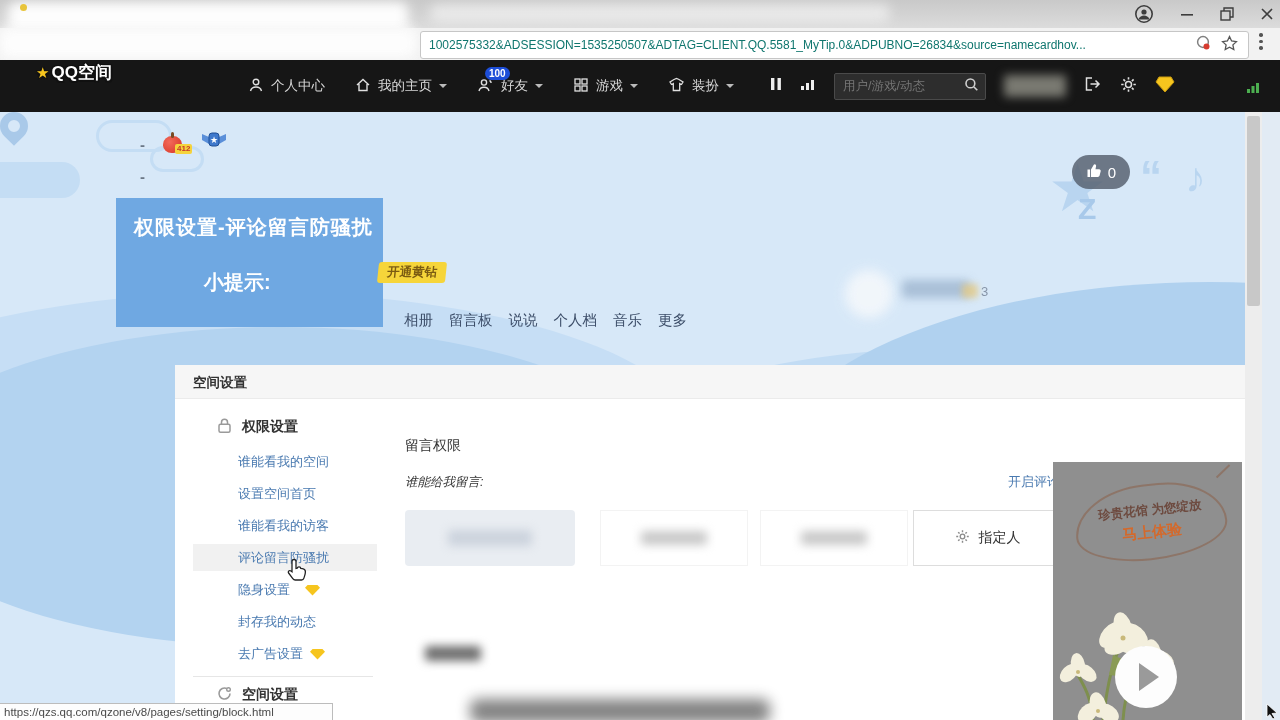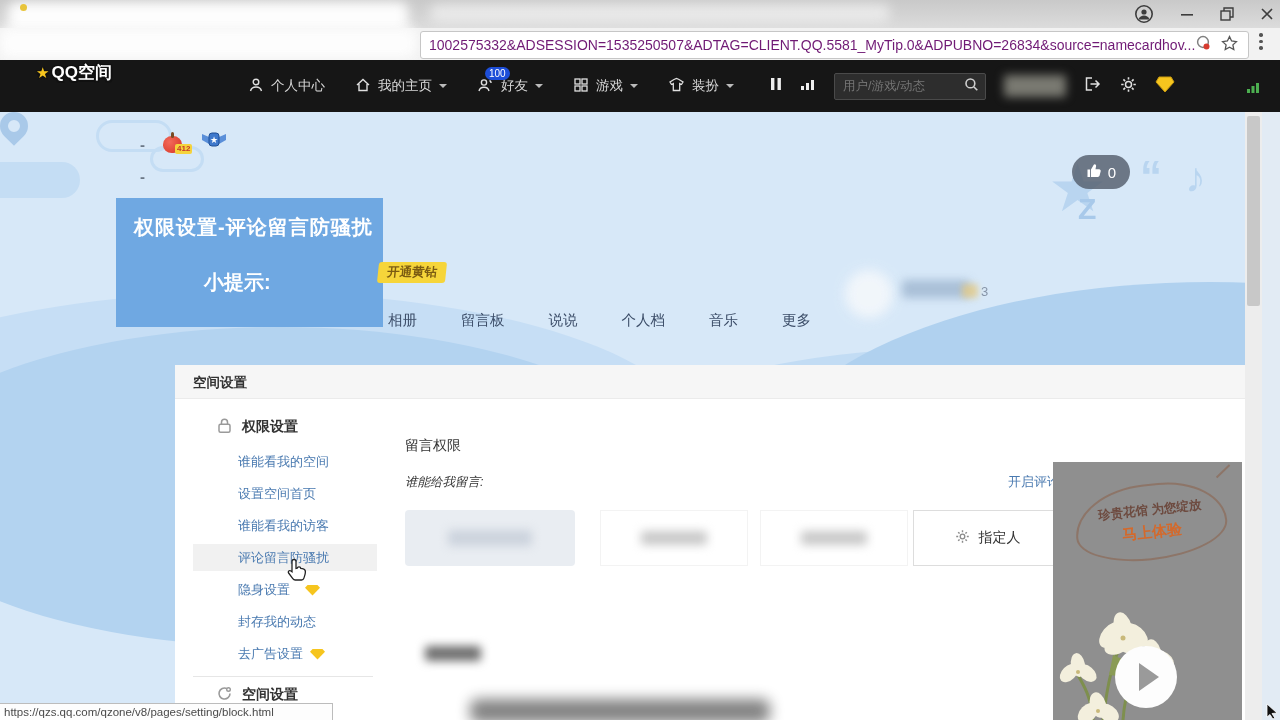--- a/index.html
+++ b/index.html
@@ -10,31 +10,31 @@
   .blur5{filter:blur(5px);}
   .blur6{filter:blur(6px);}
 
   
   #tabstrip{left:0;top:0;width:1280px;height:28px;background:linear-gradient(#c9c9c9,#dcdcdc);z-index:70;}
   #toolbar{left:0;top:28px;width:1280px;height:32px;background:#f2f2f2;z-index:70;border-bottom:1px solid #d9d9d9;}
   .chrome-blob{background:#fdfdfd;border-radius:8px;}
   #winctrl{right:6px;top:2px;height:24px;display:flex;align-items:center;gap:26px;z-index:75;}
   #winctrl svg{display:block;}
   #urlbar{left:420px;top:31px;width:827px;height:26px;background:#ffffff;border:1px solid #c6c6c6;border-radius:3px;display:flex;align-items:center;z-index:71;}
-  #url-text{flex:1;font-size:14px;color:#701a75;white-space:nowrap;overflow:hidden;padding:0 8px;}
+  #url-text{flex:1;font-size:12px;color:#0f766e;white-space:nowrap;overflow:hidden;padding:0 8px;}
   .urlicon{margin-right:10px;position:relative;flex:none;}
   #menu-dots{left:1259px;top:33px;width:4px;z-index:71;}
   #menu-dots i{display:block;width:3.5px;height:3.5px;border-radius:50%;background:#555;margin:0 0 3px 0;}
 
   
   #navbar{left:0;top:60px;width:1280px;height:52px;background:#161616;z-index:70;}
   .nav-items{position:absolute;left:248px;top:0;height:52px;display:flex;align-items:center;gap:30px;}
   .nav-item{display:flex;align-items:center;gap:7px;color:#d8d8d8;font-size:13.5px;cursor:pointer;position:relative;}
   .caret{width:0;height:0;border:4px solid transparent;border-top-color:#bbb;margin-top:4px;}
-  .nav-badge{position:absolute;top:-10px;left:8px;background:#1d4ed8;color:#fff;font-size:10px;line-height:13px;padding:0 4px;border-radius:7px;font-weight:normal;}
+  .nav-badge{position:absolute;top:-10px;left:8px;background:#1d4ed8;color:#fff;font-size:10px;line-height:13px;padding:0 4px;border-radius:7px;font-weight:bold;}
   #nav-right{position:absolute;left:770px;top:0;height:52px;display:flex;align-items:center;gap:18px;}
   #nav-search{width:138px;height:25px;background:#2d2d2d;border:1px solid #4a4a4a;border-radius:2px;display:flex;align-items:center;padding:0 6px;}
   #nav-search input{flex:1;background:transparent;border:none;outline:none;color:#a9a9a9;font-size:12.5px;width:100px;font-family:inherit;}
   #nav-name-blur{width:62px;height:22px;background:#7a7a72;border-radius:2px;}
   #net-signal{position:absolute;left:1246px;top:20px;}
 
   
   #watermark{left:36px;top:52px;z-index:76;color:#fff;font-weight:bold;line-height:1;}
   #watermark .big{font-size:36px;letter-spacing:1px;text-shadow:-2px -2px 0 #111,2px -2px 0 #111,-2px 2px 0 #111,2px 2px 0 #111,0 3px 0 #111;}
   #wm-play{display:inline-block;width:20px;height:20px;background:#2f8be0;border-radius:50%;border:2px solid #111;vertical-align:2px;position:relative;}
@@ -58,21 +58,21 @@
   #apple{left:163px;top:24px;width:19px;height:17px;background:radial-gradient(circle at 35% 35%,#f2695a,#d63323);border-radius:48% 48% 46% 46%;}
   #apple::before{content:"";position:absolute;left:8px;top:-4px;width:3px;height:6px;background:#7a4a23;border-radius:2px;}
   #apple-badge{position:absolute;left:175px;top:32px;background:#f5d33c;color:#c4372a;font-size:8px;font-weight:bold;padding:0 2px;border-radius:2px;line-height:10px;}
   #wingbadge{left:199px;top:18px;width:30px;height:24px;}
   #vipbtn{left:378px;top:150px;height:21px;background:#f6d53a;color:#7c5c12;font-size:12.5px;font-weight:bold;line-height:21px;padding:0 9px;border-radius:3px;transform:skewX(-6deg);z-index:41;}
   #avatar-blur{left:845px;top:158px;width:48px;height:48px;border-radius:50%;background:#f3f7fb;opacity:.95;}
   #name-blur{left:902px;top:168px;width:68px;height:18px;background:#9db5cf;border-radius:3px;opacity:.8;}
   #lvl-blur{left:962px;top:172px;width:16px;height:14px;background:#e8c97a;border-radius:2px;opacity:.7;}
   #level-digit{left:981px;top:172px;font-size:13px;color:#8795a8;}
   #likepill{left:1072px;top:43px;width:58px;height:34px;border-radius:17px;background:rgba(84,94,108,.82);display:flex;align-items:center;justify-content:center;gap:6px;color:#fff;font-size:15px;}
-  #tabs{left:388px;top:199px;display:flex;gap:44px;z-index:41;}
+  #tabs{left:404px;top:199px;display:flex;gap:16px;z-index:41;}
   .tab{font-size:14.5px;color:#3c4d68;font-weight:500;cursor:pointer;}
 
   
   #panel{left:175px;top:365px;width:1070px;height:355px;background:#ffffff;z-index:2;}
   #panel-header{width:100%;height:34px;background:#f6f6f6;border-bottom:1px solid #ebebeb;box-sizing:border-box;}
   #panel-title{padding:9px 0 0 18px;font-size:13.5px;font-weight:bold;color:#333;}
   .side-section{position:absolute;display:flex;align-items:center;gap:9px;font-size:14px;font-weight:bold;color:#333;}
   .side-link{position:absolute;left:63px;font-size:13px;color:#4a7ab0;cursor:pointer;display:flex;align-items:center;gap:7px;}
   #row-highlight{left:18px;top:179px;width:184px;height:27px;background:#f1f1f1;}
   .diamond{width:15px;height:11px;background:#f6c51e;clip-path:polygon(20% 0,80% 0,100% 30%,50% 100%,0 30%);}

